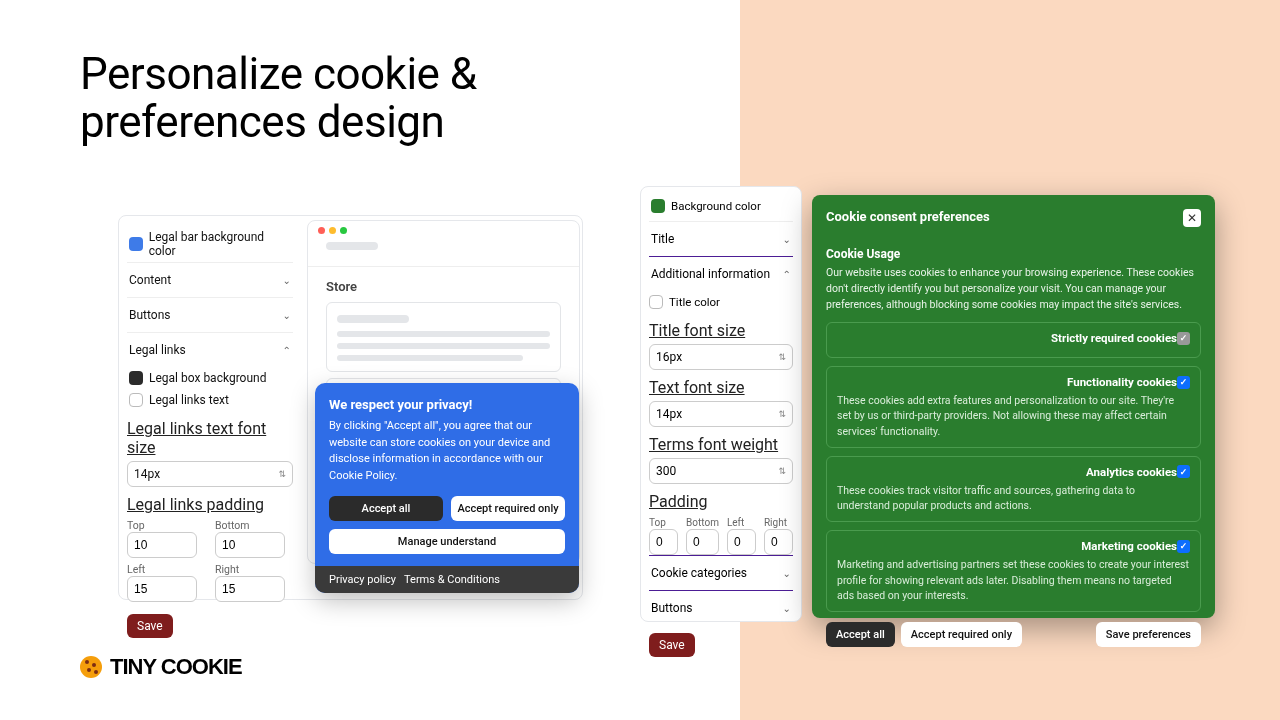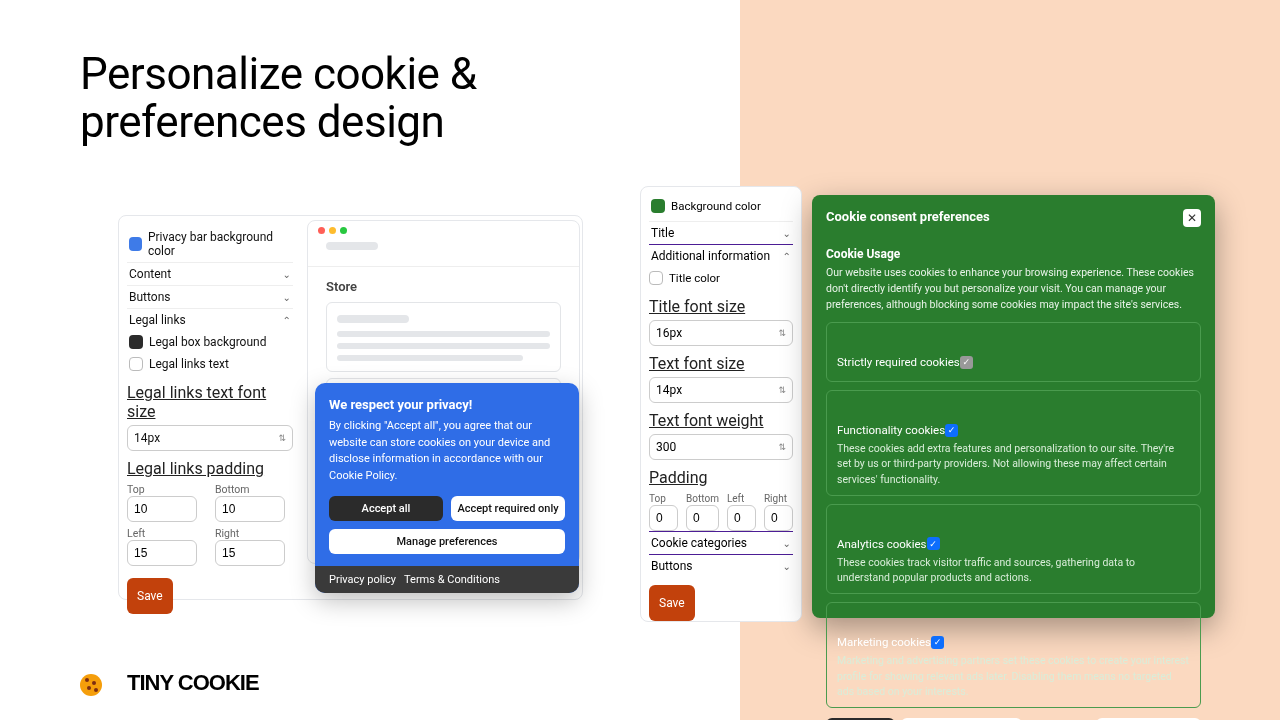--- a/index.html
+++ b/index.html
@@ -1,40 +1,40 @@
 <!DOCTYPE html>
 <html><head>
 <meta charset="utf-8">
 <style>
   * { box-sizing: border-box; margin: 0; padding: 0; }
   body { font-family: -apple-system, BlinkMacSystemFont, "Segoe UI", Roboto, Helvetica, Arial, sans-serif; background: #fff; width: 1280px; height: 720px; overflow: hidden; position: relative; }
   .peach { position: absolute; right: 0; top: 0; width: 540px; height: 720px; background: #fbd9c0; }
   .heading { position: absolute; left: 80px; top: 50px; font-size: 44px; font-weight: 400; line-height: 1.1; max-width: 520px; letter-spacing: -0.5px; }
-  .logo { position: absolute; left: 80px; bottom: 24px; display: flex; align-items: flex-end; gap: 25px; font-size: 22px; font-weight: 800; text-transform: lowercase; }
+  .logo { position: absolute; left: 80px; bottom: 40px; display: flex; align-items: center; gap: 8px; font-size: 22px; font-weight: 800; text-transform: lowercase; }
   .logo .cookie-ico { width: 22px; height: 22px; border-radius: 50%; background: #f59e0b; position: relative; }
   .logo .dot { position: absolute; width: 4px; height: 4px; background: #7c2d12; border-radius: 50%; }
   .logo .dot:nth-child(1){ left:5px; top:4px;} .logo .dot:nth-child(2){ left:12px; top:7px;} .logo .dot:nth-child(3){ left:7px; top:12px;} .logo .dot:nth-child(4){ left:14px; top:14px;}
 
   
   .panel1 { position: absolute; left: 118px; top: 215px; width: 465px; height: 385px; background: #fff; border: 1px solid #e5e7eb; border-radius: 8px; font-size: 12px; color: #111; }
   .panel1 .inner-left { position: absolute; left: 0; top: 0; bottom: 0; width: 182px; padding: 10px 8px; }
   .colorrow { display: flex; align-items: center; gap: 6px; padding: 4px 2px; }
   .swatch-blue { width: 14px; height: 14px; border-radius: 4px; background: #3e7be8; }
   .swatch-dark { width: 14px; height: 14px; border-radius: 4px; background: #2b2b2b; }
   .swatch-green { width: 14px; height: 14px; border-radius: 4px; background: #2a7d2e; }
   .swatch-empty { width: 14px; height: 14px; border-radius: 4px; border: 1px solid #bbb; }
-  .acc { display: flex; align-items: center; justify-content: space-between; padding: 4px 2px; font-size: 12px; cursor: pointer; border-top: 1px solid #eee; }
+  .acc { display: flex; align-items: center; justify-content: space-between; padding: 10px 2px; font-size: 12px; cursor: pointer; border-top: 1px solid #eee; }
   .acc:first-of-type { border-top: 1px solid #eee; margin-top: 6px; }
   .chev { font-size: 10px; color: #666; }
   .label { font-size: 16px; color: #222; margin: 8px 0 4px; text-decoration: underline; }
   .select { border: 1px solid #ccc; border-radius: 6px; padding: 5px 6px; font-size: 12px; display: flex; justify-content: space-between; align-items: center; background: #fff; }
   .input { border: 1px solid #ccc; border-radius: 6px; padding: 5px 6px; font-size: 12px; width: 70px; background: #fff; }
   .pad-grid { display: grid; grid-template-columns: 1fr 1fr; gap: 4px 10px; }
   .pad-col span { font-size: 10.5px; color: #666; }
-  .save-btn { margin-top: 12px; display: inline-block; background: #c2410c; color: #fff; border-radius: 6px; padding: 11px 10px; font-size: 12px; cursor: pointer; }
+  .save-btn { margin-top: 12px; display: inline-block; background: #7f1d1d; color: #fff; border-radius: 6px; padding: 5px 10px; font-size: 12px; cursor: pointer; }
 
   
   .store { position: absolute; left: 307px; top: 220px; width: 273px; height: 344px; background: #fff; border: 1px solid #e5e7eb; border-radius: 8px; overflow: hidden; }
   .store .title { padding: 12px 18px 2px; font-size: 13px; color: #444; }
   .store .dots { display: flex; gap: 4px; padding: 6px 10px 0; }
   .store .dots span { width: 7px; height: 7px; border-radius: 50%; }
   .store .dots span:nth-child(1){background:#ff5f57;} .store .dots span:nth-child(2){background:#febc2e;} .store .dots span:nth-child(3){background:#28c840;}
   .line { background: #e4e6e9; border-radius: 4px; margin: 8px 18px; }
   .line.wide{height:8px;} .line.thin{height:6px;}
   .block { background: #eceef1; border-radius: 6px; margin: 6px 18px; height: 24px; }
@@ -57,21 +57,21 @@
   .pad2 span { font-size: 10px; color: #666; }
   .pad2 input { width: 100%; }
 
   
   .panel3 { position: absolute; left: 812px; top: 195px; width: 403px; height: 423px; background: #2a7d2e; color: #fff; border-radius: 8px; padding: 14px 14px 12px; font-size: 11px; box-shadow: 0 10px 30px rgba(0,0,0,.35); }
   .panel3 .hdr { display: flex; justify-content: space-between; align-items: flex-start; margin-bottom: 20px; gap: 37px; }
   .panel3 .hdr .close { width: 18px; height: 18px; background: #fff; color: #333; border-radius: 4px; display: flex; align-items: center; justify-content: center; font-size: 12px; cursor: pointer; }
   .panel3 h4 { font-size: 13px; font-weight: 700; }
   .panel3 .usage { font-size: 10.5px; line-height: 1.5; color: #e8f3e8; margin: 4px 0 10px; }
   .cat { border: 1px solid #4a9b4e; border-radius: 6px; padding: 8px 10px; margin-bottom: 8px; font-size: 10.5px; }
-  .cat .row { display: flex; justify-content: flex-start; align-items: center; font-weight: 400; font-size: 11.5px; margin-bottom: 4px; margin-top: 24px; }
+  .cat .row { display: flex; justify-content: flex-end; align-items: center; font-weight: 700; font-size: 11.5px; margin-bottom: 4px; }
   .cat .desc { color: #d9edd9; line-height: 1.45; }
   .chk { width: 13px; height: 13px; background: #0d6efd; border-radius: 3px; display: flex; align-items: center; justify-content: center; font-size: 9px; color: #fff; }
   .chk.grey { background: #999; }
   .panel3 .buttons { display: flex; justify-content: space-between; align-items: center; margin-top: 10px; }
   .panel3 .buttons .left { display: flex; gap: 6px; }
   .panel3 .pb { padding: 6px 10px; border-radius: 6px; font-size: 11px; font-weight: 500; cursor: pointer; }
   .panel3 .pb.dark { background: #2b2b2b; color:#fff; }
   .panel3 .pb.light { background: #fff; color:#111; }
 </style>
 </head>
@@ -88,21 +88,21 @@
       <span class="dot"></span>
       <span class="dot"></span>
   </span>
   <span style="text-transform:uppercase; font-family: Arial Black, Arial; letter-spacing:-1px;">Tiny Cookie</span>
 </div>
 
 <div class="panel1">
   <div class="inner-left">
     <div class="colorrow">
         <span class="swatch-blue"></span>
-        <span>Privacy bar background color</span>
+        <span>Legal bar background color</span>
       </div>
     <div class="acc">
         <span>Content</span>
         <span class="chev">⌄</span>
       </div>
     <div class="acc">
         <span>Buttons</span>
         <span class="chev">⌄</span>
       </div>
     <div class="acc">
@@ -160,21 +160,21 @@
   <div class="block"></div>
 </div>
 
 <div class="cookie-pop">
   <h4>We respect your privacy!</h4>
   <div style="line-height:1.5;">By clicking "Accept all", you agree that our website can store cookies on your device and disclose information in accordance with our Cookie Policy.</div>
   <div class="btns">
     <div class="btn dark">Accept all</div>
     <div class="btn light">Accept required only</div>
   </div>
-  <div class="btn light wide" style="text-align:center;padding:6px 0;border-radius:6px;">Manage preferences</div>
+  <div class="btn light wide" style="text-align:center;padding:6px 0;border-radius:6px;">Manage understand</div>
   <div class="footer">
     <span>Privacy policy</span>
     <span>Terms &amp; Conditions</span>
   </div>
 </div>
 
 <div class="panel2">
   <div class="colorrow">
       <span class="swatch-green"></span>
       <span>Background color</span>
@@ -194,21 +194,21 @@
   <div class="label">Title font size</div>
   <div class="select">
       <span>16px</span>
       <span style="color:#888;font-size:9px;">⇅</span>
     </div>
   <div class="label">Text font size</div>
   <div class="select">
       <span>14px</span>
       <span style="color:#888;font-size:9px;">⇅</span>
     </div>
-  <div class="label">Text font weight</div>
+  <div class="label">Terms font weight</div>
   <div class="select">
       <span>300</span>
       <span style="color:#888;font-size:9px;">⇅</span>
     </div>
   <div class="label">Padding</div>
   <div class="pad2">
     <div><span>Top</span><input class="input" style="width: 100%;" value="0"></div>
     <div><span>Bottom</span><input class="input" style="width: 100%;" value="0"></div>
     <div><span>Left</span><input class="input" style="width: 100%;" value="0"></div>
     <div><span>Right</span><input class="input" style="width: 100%;" value="0"></div>

